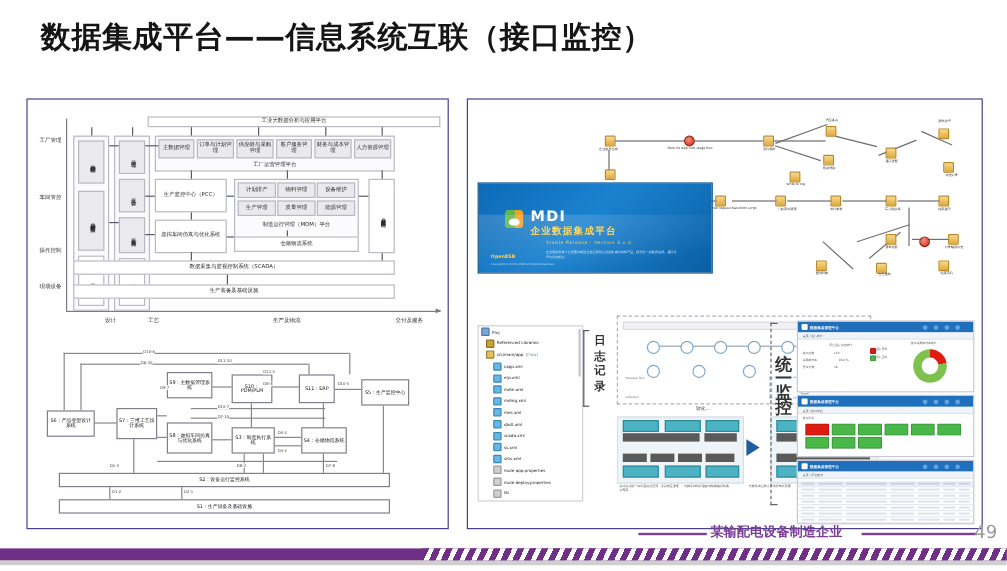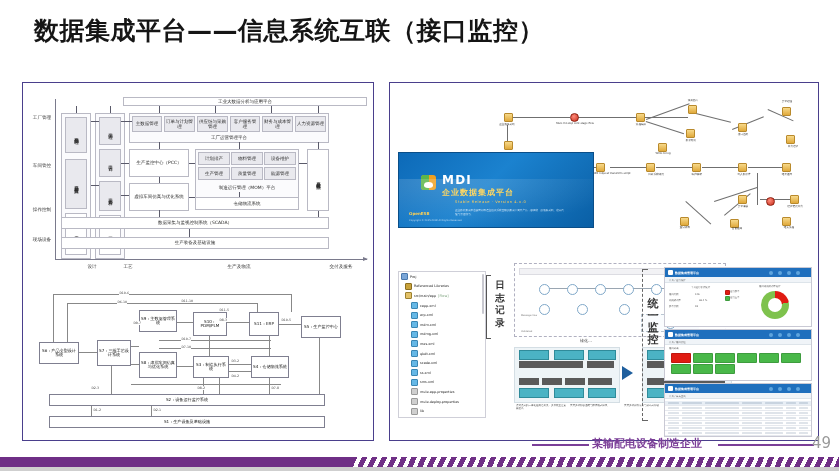--- a/index.html
+++ b/index.html
@@ -175,21 +175,21 @@
   .tile{position:absolute;border-radius:1px;border:.4px solid rgba(0,0,0,.15);}
   .tile-g{background:#49b849;}
   .tile-r{background:#e01b12;}
   .trow{position:absolute;left:0;right:0;height:4.2px;border-bottom:.3px solid #e6e9ee;}
   .tcell{position:absolute;top:.8px;height:2.6px;background:#dfe4ea;border-radius:.5px;}
   .thead{background:#e8eef5;}
 
   .mon-brace{position:absolute;left:252px;top:186px;width:5px;height:150px;
     border-left:.8px dashed #666;border-top:.8px dashed #666;border-bottom:.8px dashed #666;}
   .mon-label{position:absolute;left:256px;top:215px;width:14px;
-    font-size:11px;font-weight:bold;color:#333;line-height:12px;text-align:center;}
+    font-size:14px;font-weight:bold;color:#333;line-height:12px;text-align:center;}
 
   
   .foot-wrap{position:absolute;left:0;right:0;top:434px;height:20px;}
   .foot-line{position:absolute;top:10px;height:1.6px;background:#7b3f98;}
   .foot-line.l{left:532px;width:57px;}
   .foot-line.r{left:718px;width:96px;}
   .foot-text{
     position:absolute;left:592px;top:2px;
     font-size:11px;font-weight:bold;color:#7b3f98;white-space:nowrap;
   }

